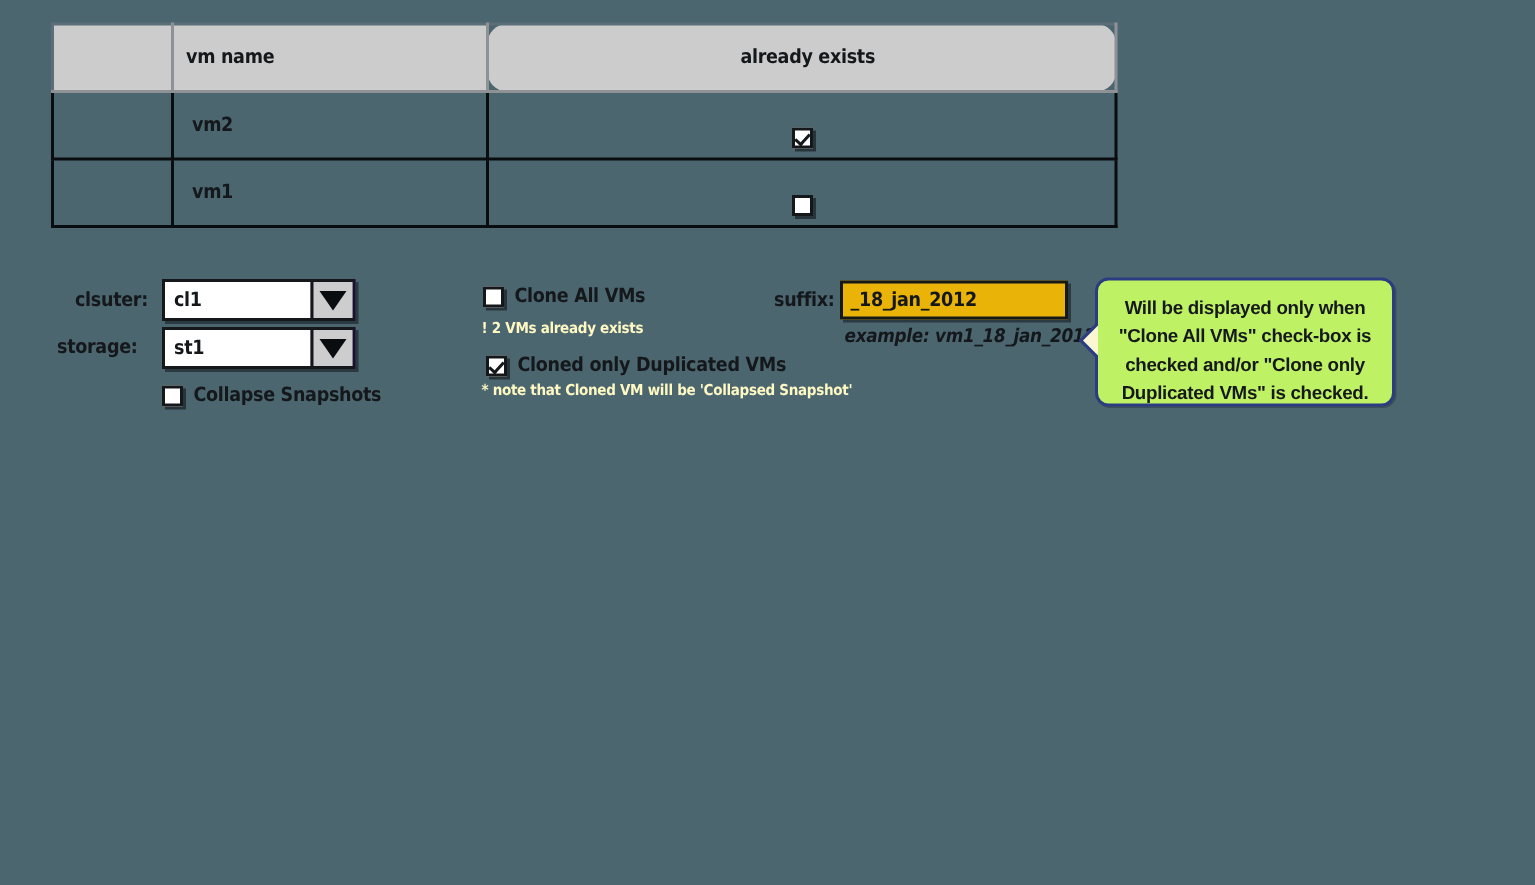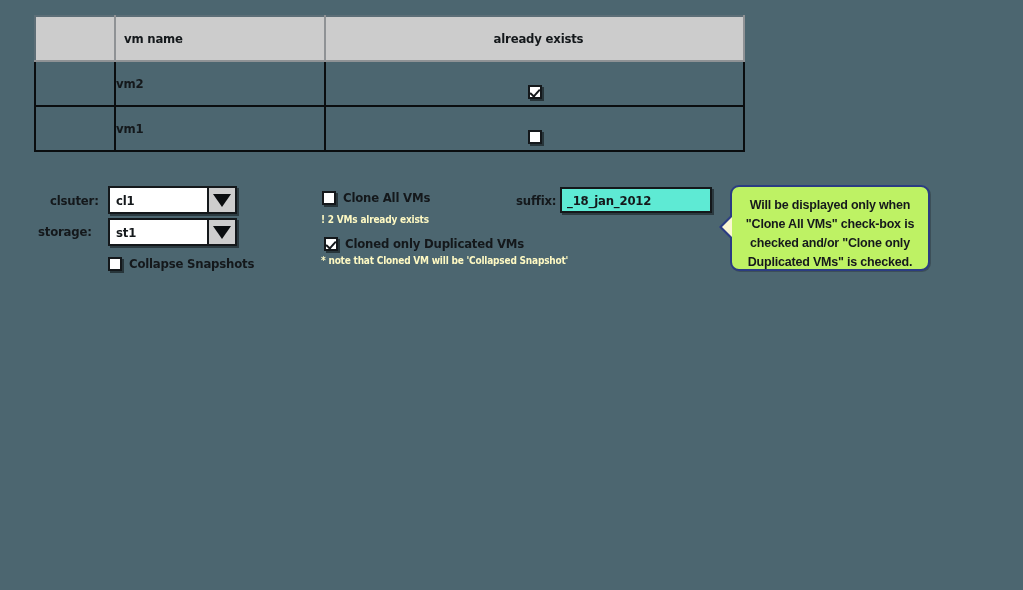--- a/index.html
+++ b/index.html
@@ -62,21 +62,21 @@
   }
   .vm-table thead th.col-sel {
     border-left-color: #5c6e77;
   }
   .vm-table tbody td {
     height: 43px;
     background: transparent;
     color: #14181b;
     font-size: 13px;
     font-weight: bold;
-    padding-left: 0;
+    padding-left: 12px;
   }
   .col-sel  { width: 70px; }
   .col-name { width: 200px; }
   .col-exists { width: 409px; text-align: center !important; padding-left: 0 !important; }
 
   
   .cbx {
     display: inline-block;
     width: 14px;
     height: 14px;
@@ -175,21 +175,21 @@
   .plain-note {
     position: absolute;
     font-size: 10px;
     font-weight: bold;
     color: #fef9c3;
     white-space: nowrap;
   }
 
   .txtinput {
     position: absolute;
-    background: #5eead4;
+    background: #eab308;
     border: 2px solid #14181b;
     box-shadow: 2px 2px 0 rgba(10,13,15,0.5);
     box-sizing: border-box;
     display: flex;
     align-items: center;
     padding-left: 5px;
     font-size: 13px;
     font-weight: bold;
     color: #14181b;
     cursor: text;
@@ -244,21 +244,21 @@
 </head>
 <body>
 
 <div class="canvas">
 
   <table class="vm-table ink">
     <thead>
       <tr>
         <th class="col-sel"></th>
         <th class="col-name">vm name</th>
-        <th class="col-exists" style="text-align:left; padding-left:8px !important;">already exists</th>
+        <th class="col-exists" style="text-align:left; padding-left:8px !important;border-radius:13px;">already exists</th>
       </tr>
     </thead>
     <tbody>
       <tr>
         <td class="col-sel"></td>
         <td class="col-name">vm2</td>
         <td class="col-exists">
           <span class="cbx in-cell checked"></span>
         </td>
       </tr>
@@ -305,20 +305,21 @@
     <div class="cb-row" style="left:312px; top:236px;">
       <span class="cbx checked"></span>
       <span class="cb-text">Cloned only Duplicated VMs</span>
     </div>
 
     <div class="plain-note" style="left:309px; top:255px;">* note that Cloned VM will be 'Collapsed Snapshot'</div>
 
     <div class="field-label" style="left:504px; top:193px;">suffix:</div>
     <div class="txtinput" style="left:548px; top:187px; width:152px; height:26px;" placeholder="_18_jan_2012">_18_jan_2012</div>
 
+    <div class="example-note" style="left:551px; top:216px;">example: vm1_18_jan_2012</div>
 
     <div class="callout" style="left:718px; top:185px; width:200px; height:86px;">
       <span class="callout-tail-outer"></span>
       <span class="callout-tail-inner"></span>
       <div class="callout-text">Will be displayed only when "Clone All VMs" check-box is checked and/or "Clone only Duplicated VMs" is checked.</div>
     </div>
 
   </div>
 </div>
 

